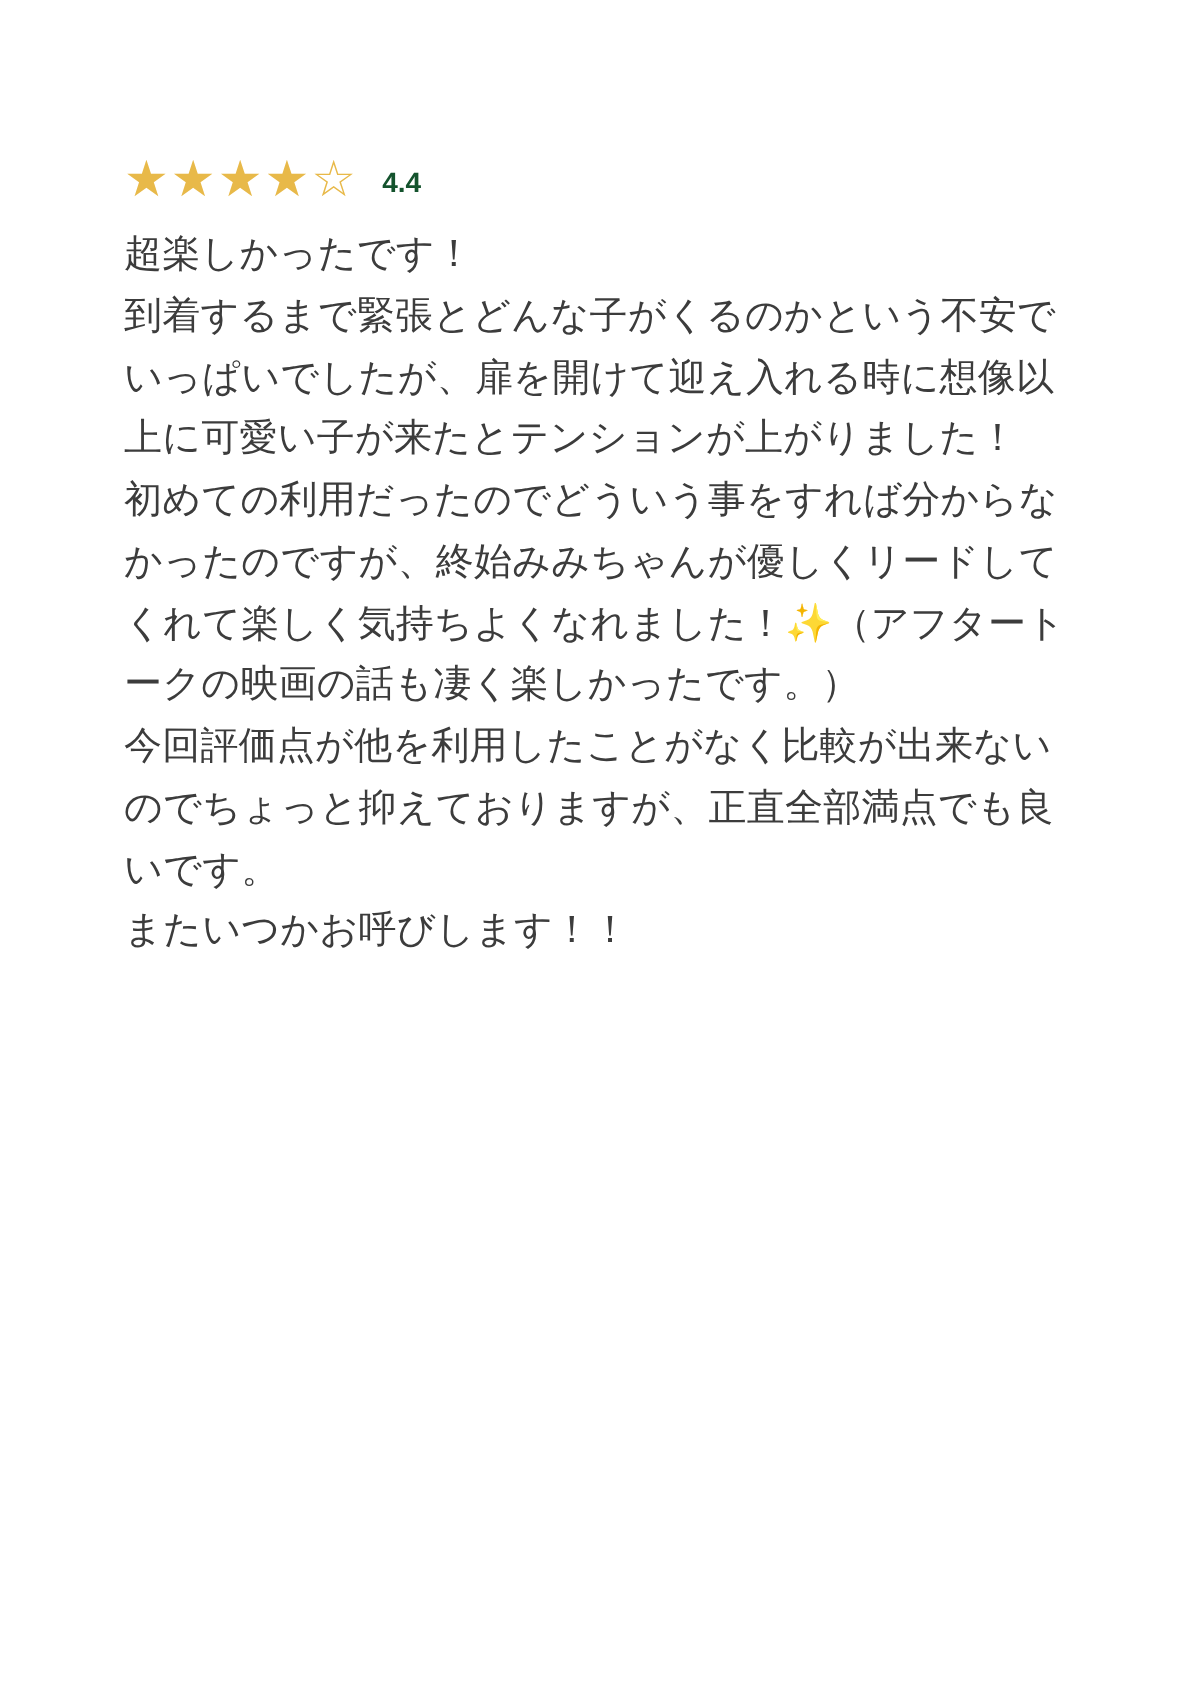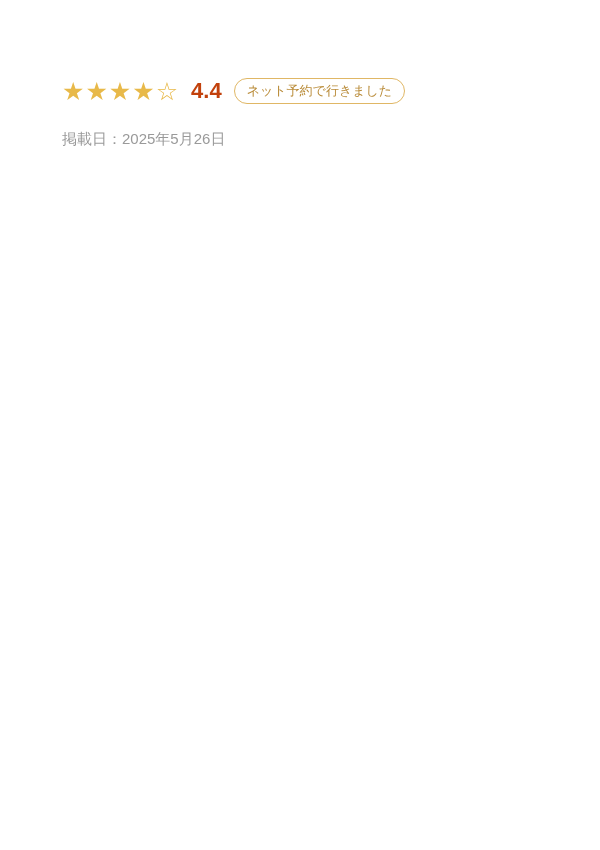--- a/index.html
+++ b/index.html
@@ -28,23 +28,23 @@
     margin-bottom: 10px;
   }
   .stars {
     font-size: 25px;
     letter-spacing: 1px;
     color: #e8b949;
     line-height: 1;
     white-space: nowrap;
   }
   .rating-value {
-    font-size: 22px;
+    font-size: 14px;
     font-weight: bold;
-    color: #c2410c;
+    color: #14532d;
     line-height: 1;
   }
   .reservation-badge {
     border: 1px solid #e0b765;
     color: #b98b38;
     border-radius: 14px;
     font-size: 13px;
     padding: 5px 12px 6px 12px;
     line-height: 1;
     white-space: nowrap;
@@ -77,21 +77,26 @@
   }
 </style>
 </head>
 <body>
 
 <div class="review-card">
 
   <div class="rating-row">
     <div class="stars">★★★★☆</div>
     <div class="rating-value">4.4</div>
-    <div class="reservation-badge">ネット予約で行きました</div>
   </div>
 
 
 
+  <div class="review-body">
+    <p style="white-space: pre-wrap;">超楽しかったです！
+到着するまで緊張とどんな子がくるのかという不安でいっぱいでしたが、扉を開けて迎え入れる時に想像以上に可愛い子が来たとテンションが上がりました！
+初めての利用だったのでどういう事をすれば分からなかったのですが、終始みみちゃんが優しくリードしてくれて楽しく気持ちよくなれました！✨（アフタートークの映画の話も凄く楽しかったです。）
+今回評価点が他を利用したことがなく比較が出来ないのでちょっと抑えておりますが、正直全部満点でも良いです。
+またいつかお呼びします！！</p>
+  </div>
 
-  <div class="posted-date">掲載日：2025年5月26日</div>
 
 </div>
 
 </body></html>

